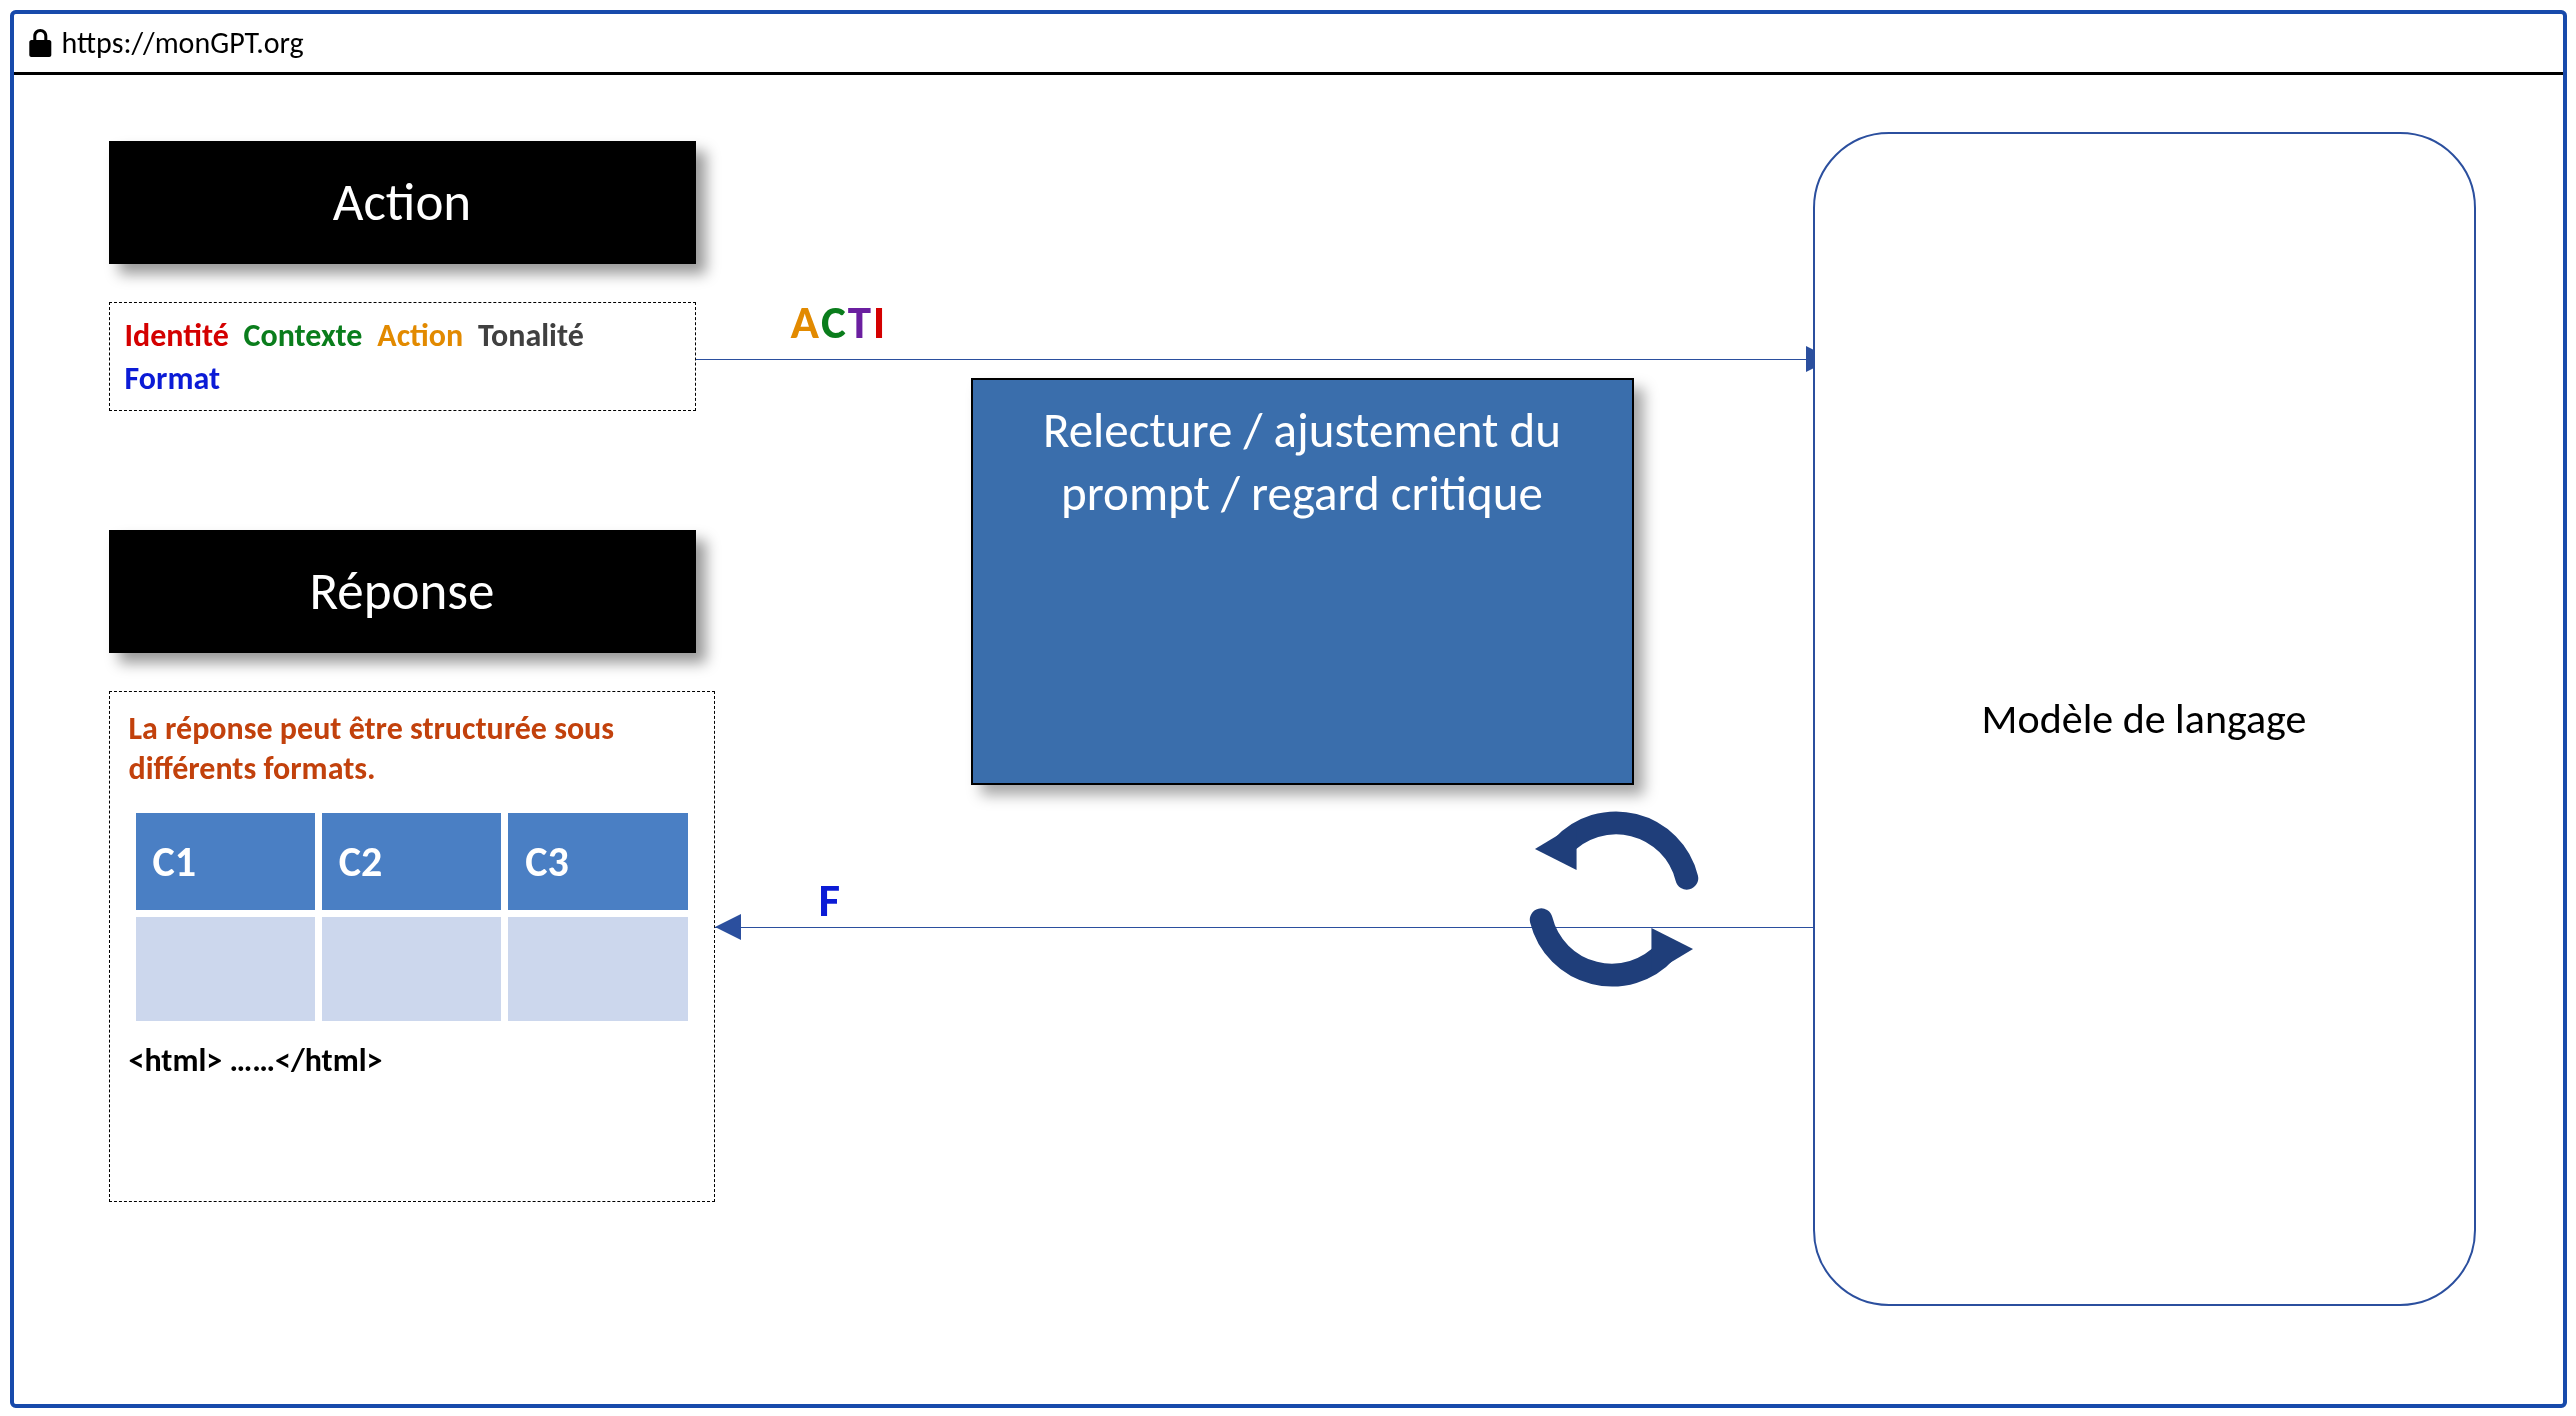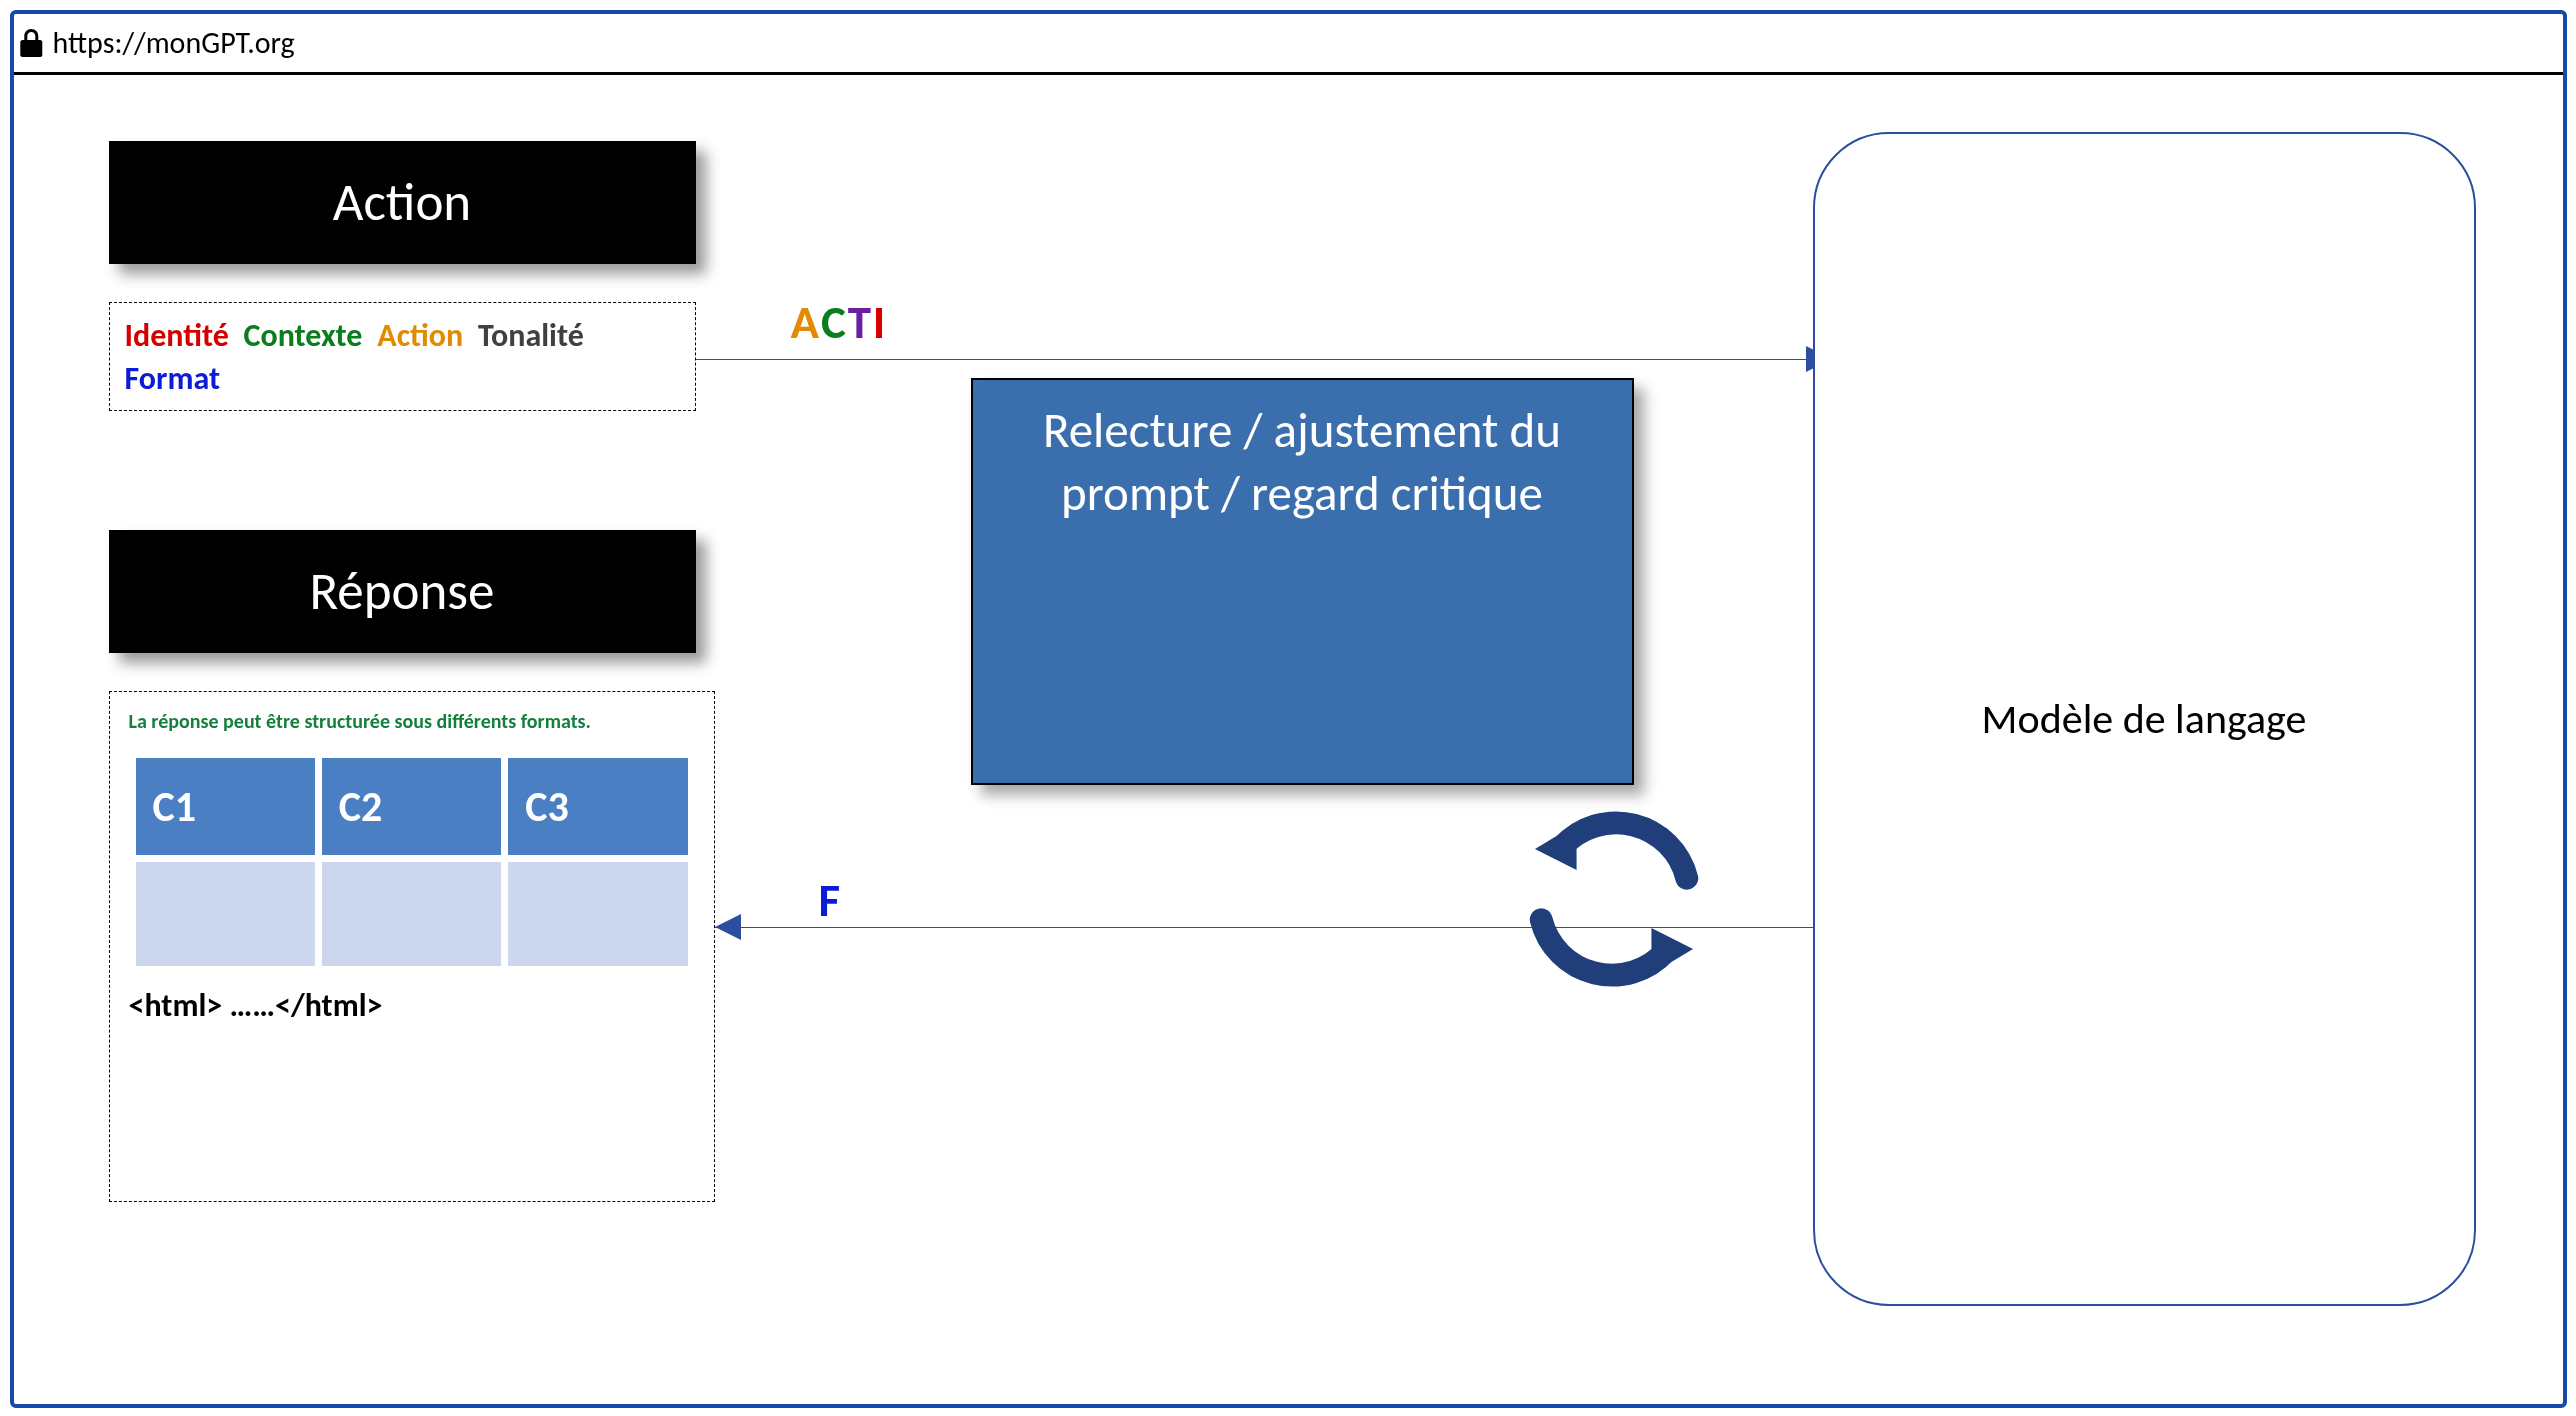--- a/index.html
+++ b/index.html
@@ -27,21 +27,21 @@
     border-radius: 5.7px;
     background: #ffffff;
   }
   .addr-bar {
     position: absolute;
     left: 0; top: 0; right: 0;
     height: 61px;
     border-bottom: 3.8px solid #000;
     display: flex;
     align-items: center;
-    padding-left: 5px;
+    padding-left: 14px;
     gap: 9.5px;
     font-size: 30px;
     color: #000;
   }
   .lock-icon svg { display: block; }
   .content {
     position: absolute;
     left: 0; top: 61px; right: 0; bottom: 0;
   }
   
@@ -69,21 +69,21 @@
     font-size: 32px; font-weight: bold;
     line-height: 1.35;
   }
   .palette-box span { margin-right: 7.6px; }
 
   .response-box {
     left: 95px; top: 616px; width: 606px; height: 511px;
     padding: 17px 19px 17px 19px;
   }
   .response-desc {
-    font-size: 20px; font-weight: bold; color: #15803d;
+    font-size: 32px; font-weight: bold; color: #c2410c;
     margin-bottom: 17px; line-height: 1.25;
   }
   .mini-table {
     width: 100%;
     border-collapse: separate;
     border-spacing: 7.6px;
   }
   .mini-table th {
     background: #4a7fc4;
     color: #fff;

